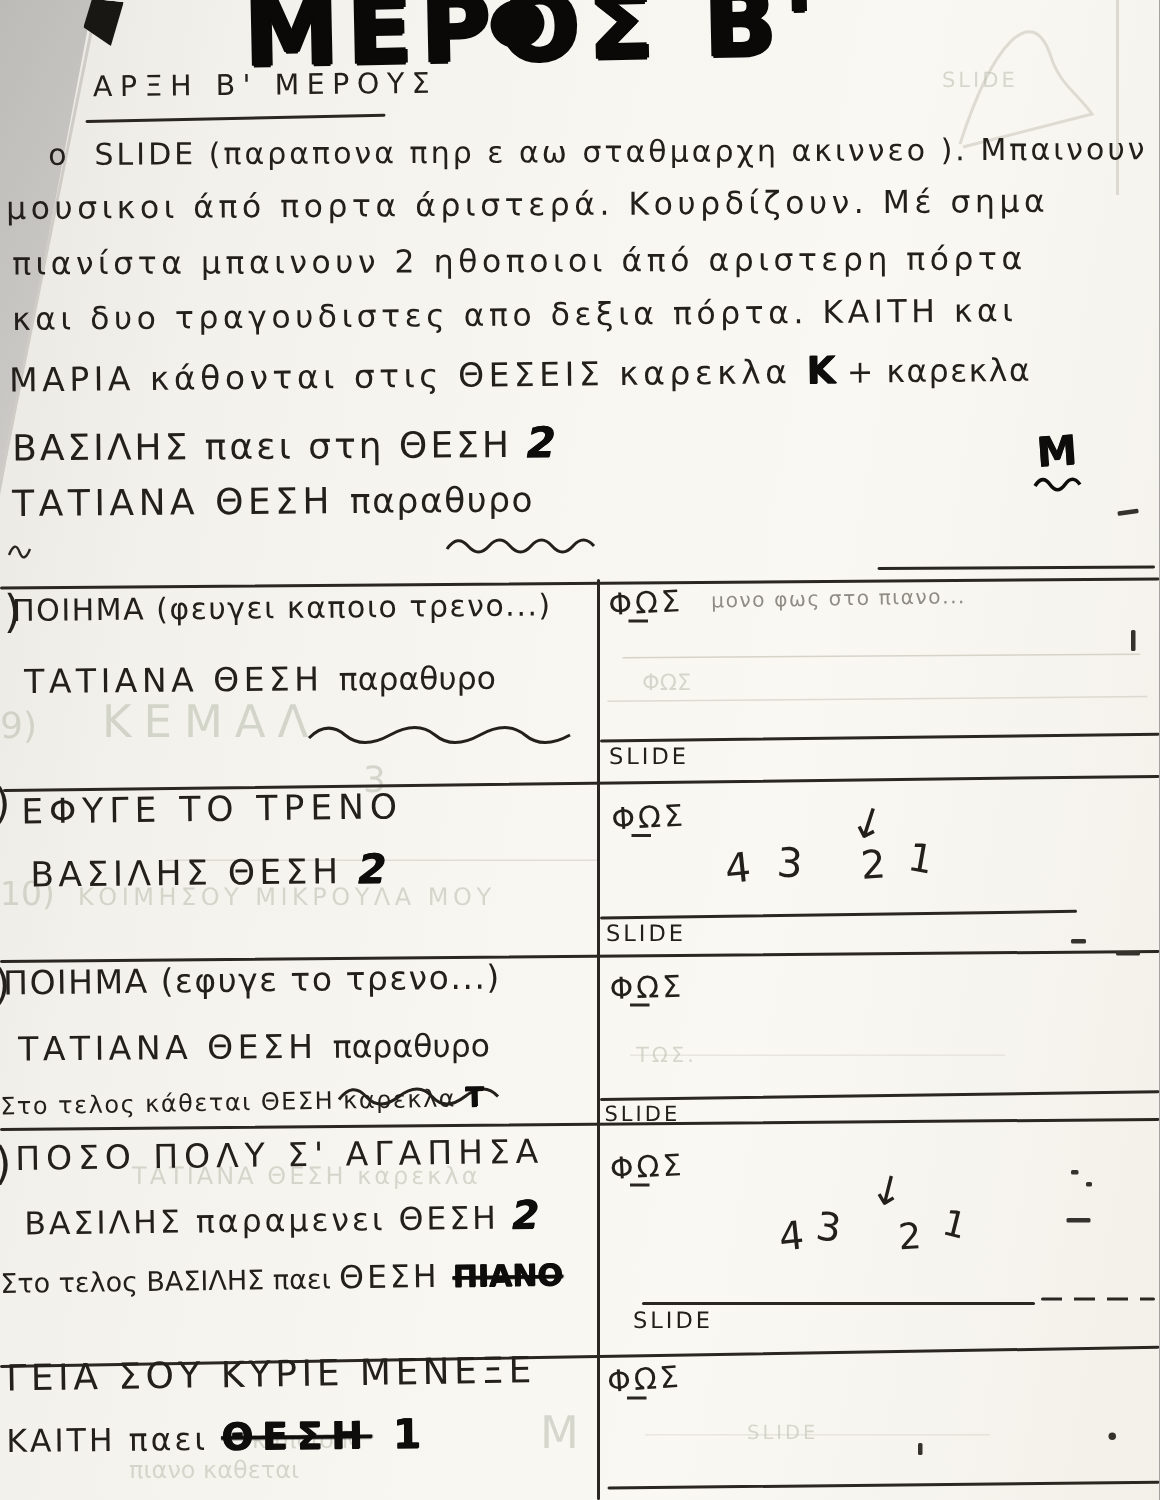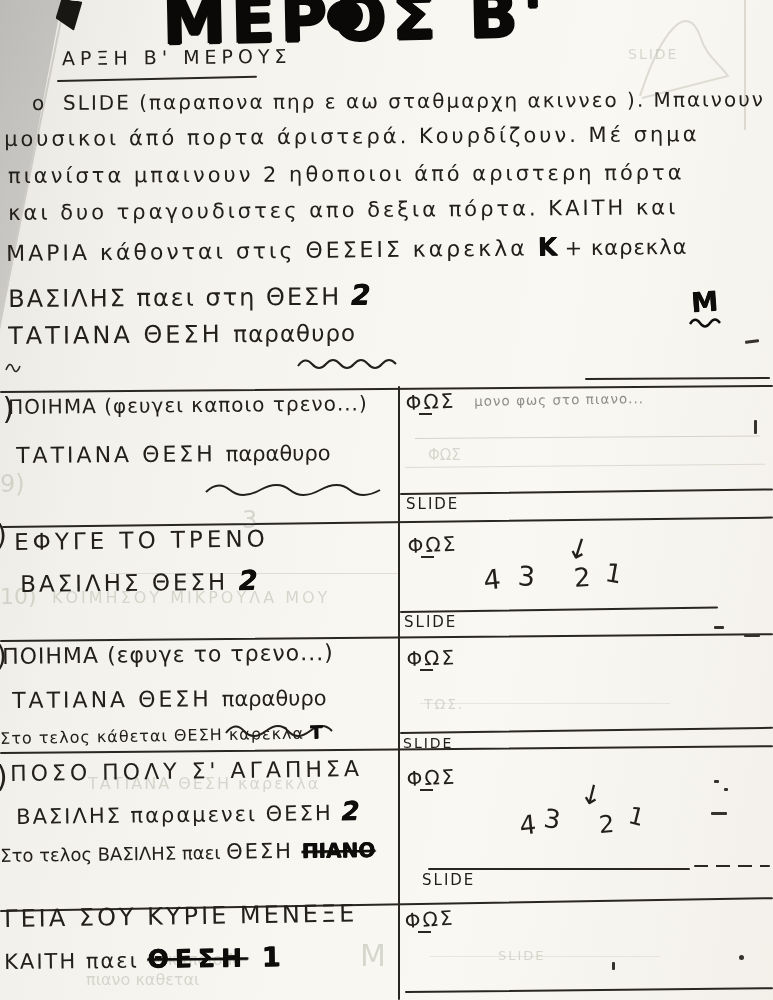--- a/index.html
+++ b/index.html
@@ -46,20 +46,21 @@
   <div class="rule" style="left:744px;top:0;width:1.5px;height:130px;background:#ddd9d1;"></div>
 
   <div class="rule" style="left:415px;top:438px;width:345px;transform:rotate(-.4deg);"></div>
   <div class="rule" style="left:405px;top:467px;width:360px;transform:rotate(-.5deg);opacity:.8;"></div>
   <div class="rule" style="left:110px;top:573px;width:290px;opacity:.7;"></div>
   <div class="rule" style="left:420px;top:703px;width:250px;opacity:.5;"></div>
   <div class="rule" style="left:430px;top:956px;width:230px;opacity:.5;"></div>
 
   <div class="ghost" style="left:628px;top:46px;font-size:14px;letter-spacing:2px;">SLIDE</div>
   <div class="ghost" style="left:0px;top:470px;font-size:24px;">9)</div>
+  <div class="ghost" style="left:68px;top:464px;font-size:30px;letter-spacing:8px;">ΚΕΜΑΛ</div>
   <div class="ghost" style="left:428px;top:446px;font-size:15px;">ΦΩΣ</div>
   <div class="ghost" style="left:242px;top:506px;font-size:24px;">3</div>
   <div class="ghost" style="left:0px;top:584px;font-size:22px;">10)</div>
   <div class="ghost" style="left:52px;top:588px;font-size:16px;letter-spacing:3px;">ΚΟΙΜΗΣΟΥ ΜΙΚΡΟΥΛΑ ΜΟΥ</div>
   <div class="ghost" style="left:424px;top:696px;font-size:14px;letter-spacing:2px;">ΤΩΣ.</div>
   <div class="ghost" style="left:88px;top:774px;font-size:16px;letter-spacing:2px;">ΤΑΤΙΑΝΑ ΘΕΣΗ καρεκλα</div>
   <div class="ghost" style="left:168px;top:950px;font-size:16px;">καποιο Μ</div>
   <div class="ghost" style="left:360px;top:938px;font-size:30px;">Μ</div>
   <div class="ghost" style="left:86px;top:970px;font-size:16px;">πιανο καθεται</div>
   <div class="ghost" style="left:498px;top:948px;font-size:13px;letter-spacing:2px;">SLIDE</div>

